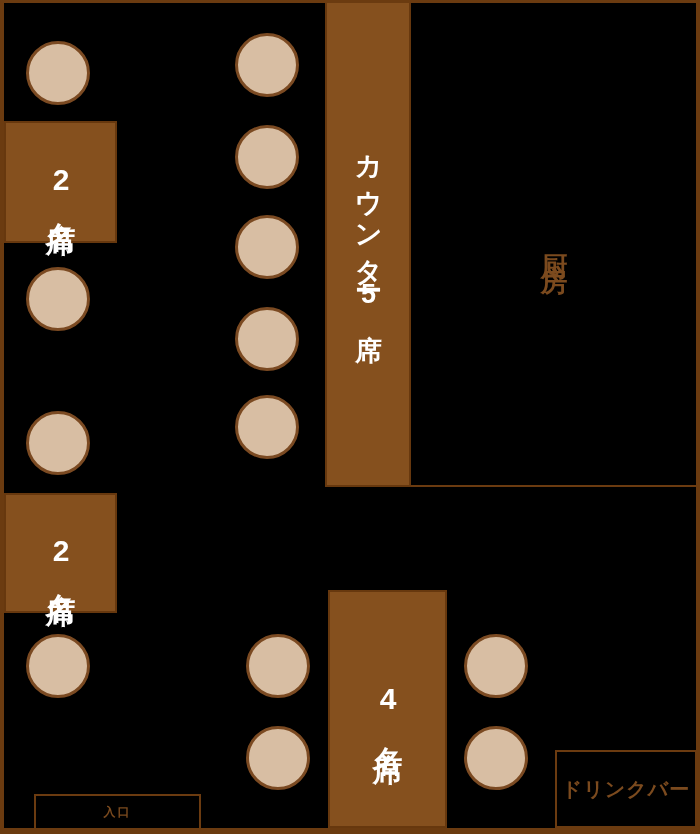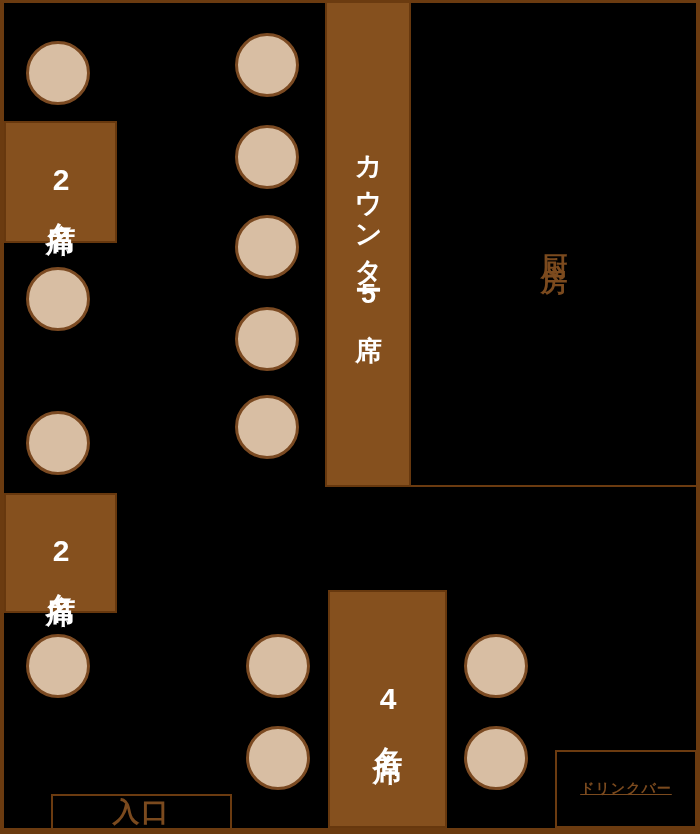--- a/index.html
+++ b/index.html
@@ -72,22 +72,22 @@
     position: absolute;
     box-sizing: border-box;
     border: 2px solid var(--frame-brown, #6B3B10);
     display: flex;
     align-items: center;
     justify-content: center;
     font-weight: bold;
     color: var(--text-brown, #7B4A1E);
     z-index: 3;
   }
-  .entrance { left: 34px;  top: 794px; width: 181px; height: 36px; font-size: 27px; letter-spacing: 2px; margin-left: 17px; }
-  .drinkbar { left: 555px; top: 750px; width: 142px; height: 78px; font-size: 14px; letter-spacing: 1px; text-decoration: underline; }
+  .entrance { left: 34px;  top: 794px; width: 167px; height: 36px; font-size: 12px; letter-spacing: 2px; }
+  .drinkbar { left: 555px; top: 750px; width: 142px; height: 78px; font-size: 20px; letter-spacing: 1px; }
   
   .seat {
     position: absolute;
     width: 64px;
     height: 64px;
     box-sizing: border-box;
     border-radius: 50%;
     background: var(--seat-fill, #D8BEA3);
     border: 3px solid var(--seat-border, #7B4A22);
     z-index: 2;

